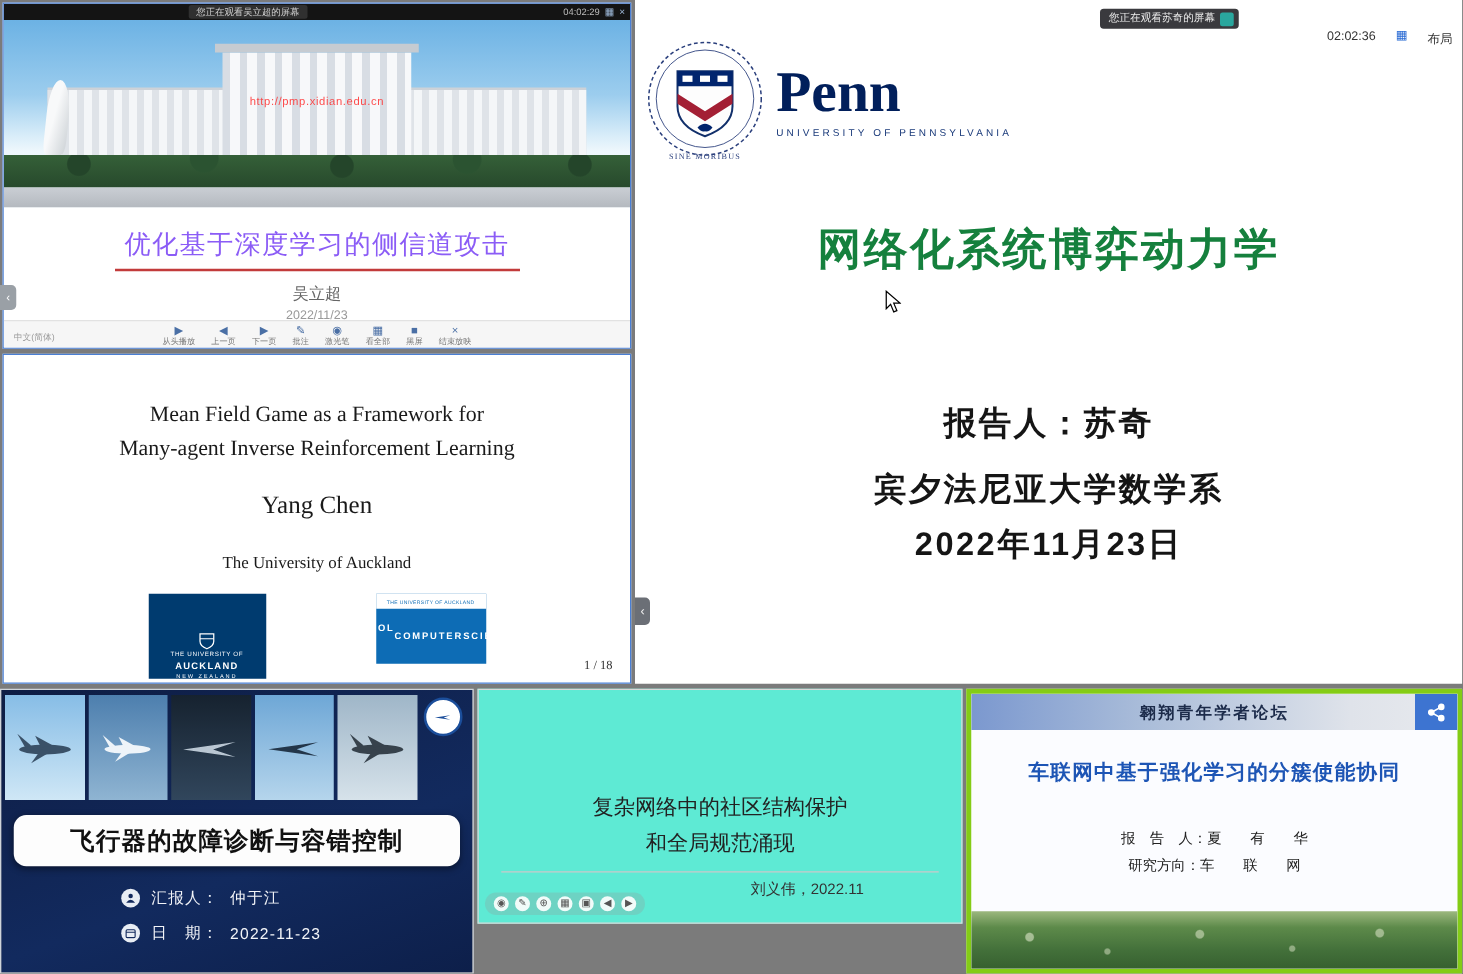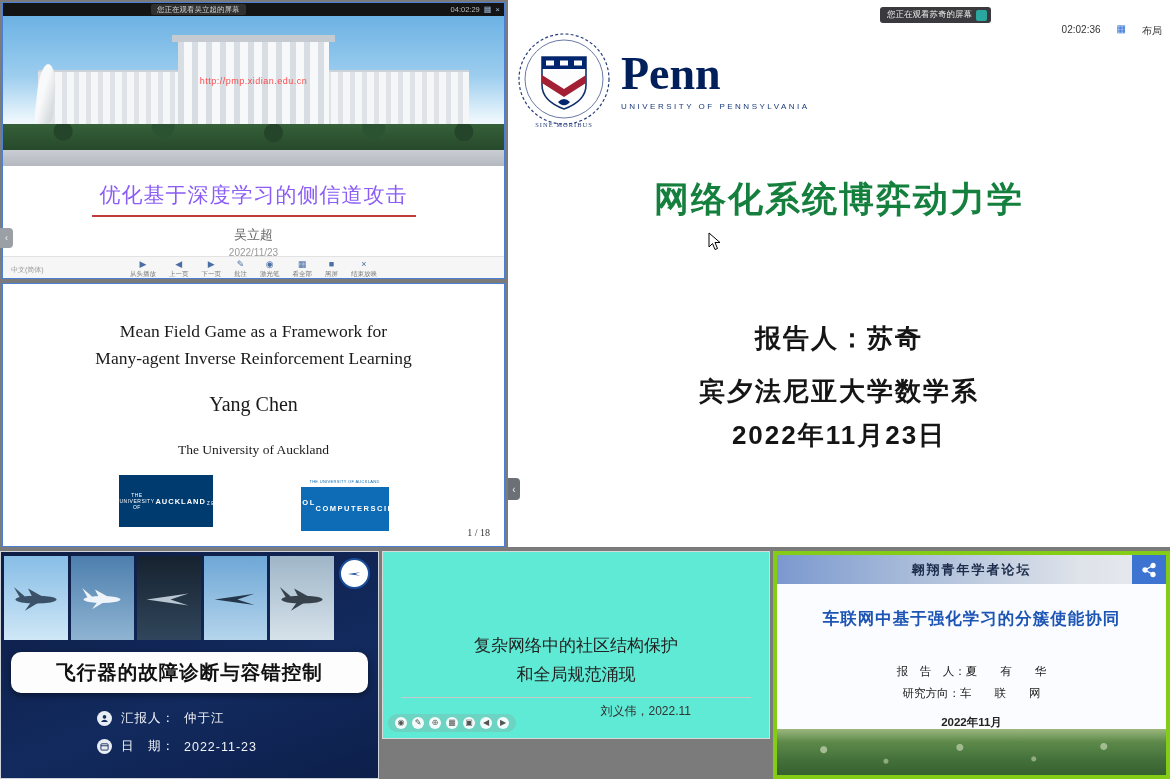--- a/index.html
+++ b/index.html
@@ -36,21 +36,21 @@
   .tl-tool .g{font-size:9px;color:#4a6fa5;}
   .tl-tool .l{font-size:6.5px;color:#777;margin-top:2px;white-space:nowrap;}
   .tl-tab{position:absolute;left:0;top:228px;width:13px;height:20px;background:#9aa0a6;border-radius:0 4px 4px 0;color:#fff;font-size:9px;display:flex;align-items:center;justify-content:center;z-index:5;}
 
   
   #panel-ml{left:2px;top:283px;width:503px;height:264px;background:#fff;border:1px solid #4a7fd4;font-family:"Liberation Serif",serif;color:#1a1a1a;text-align:center;}
   .ml-title{margin-top:34px;font-size:17.5px;line-height:1.55;}
   .ml-author{margin-top:21px;font-size:20px;}
   .ml-affil{margin-top:26px;font-size:13.5px;}
   .ml-logos{margin-top:17px;display:flex;justify-content:center;gap:88px;align-items:flex-start;}
-  .ml-logo1{width:94px;height:52px;background:#003b6f;color:#fff;display:flex;flex-direction:row;align-items:center;justify-content:space-between;gap:1px;font-family:"Liberation Sans",sans-serif;}
+  .ml-logo1{width:94px;height:68px;background:#003b6f;color:#fff;display:flex;flex-direction:column;align-items:center;justify-content:flex-end;gap:1px;font-family:"Liberation Sans",sans-serif;}
   .ml-logo1 .t1{font-size:5px;letter-spacing:.5px;}
   .ml-logo1 .t2{font-size:7.5px;font-weight:bold;letter-spacing:1px;}
   .ml-logo1 .t3{font-size:4.5px;letter-spacing:1.5px;}
   .ml-logo2{width:88px;height:56px;background:#0d6cb5;color:#fff;font-family:"Liberation Sans",sans-serif;}
   .ml-logo2 .hd{background:#fff;color:#0d6cb5;font-size:4px;height:12px;display:flex;align-items:center;justify-content:center;letter-spacing:.3px;}
   .ml-logo2 .bd{height:44px;display:flex;flex-direction:row;align-items:center;justify-content:center;font-weight:bold;font-size:7.5px;letter-spacing:1.5px;line-height:1.45;}
   .ml-page{position:absolute;right:14px;bottom:8px;font-size:10px;color:#333;}
 
   
   #panel-r{left:508px;top:0;width:662px;height:547px;background:#fff;}
@@ -357,17 +357,16 @@
       <div>车联网中基于强化学习的分簇使能协同</div>
     </div>
     <div class="br-meta">
       <div>
         <span>报　告　人：</span><span>夏　　有　　华</span>
       </div>
       <div>
         <span>研究方向：</span><span>车　　联　　网</span>
       </div>
     </div>
-    <div class="br-date">2022年11月</div>
     <div class="br-photo"></div>
   </div>
 
 </div>
 
 </body></html>

